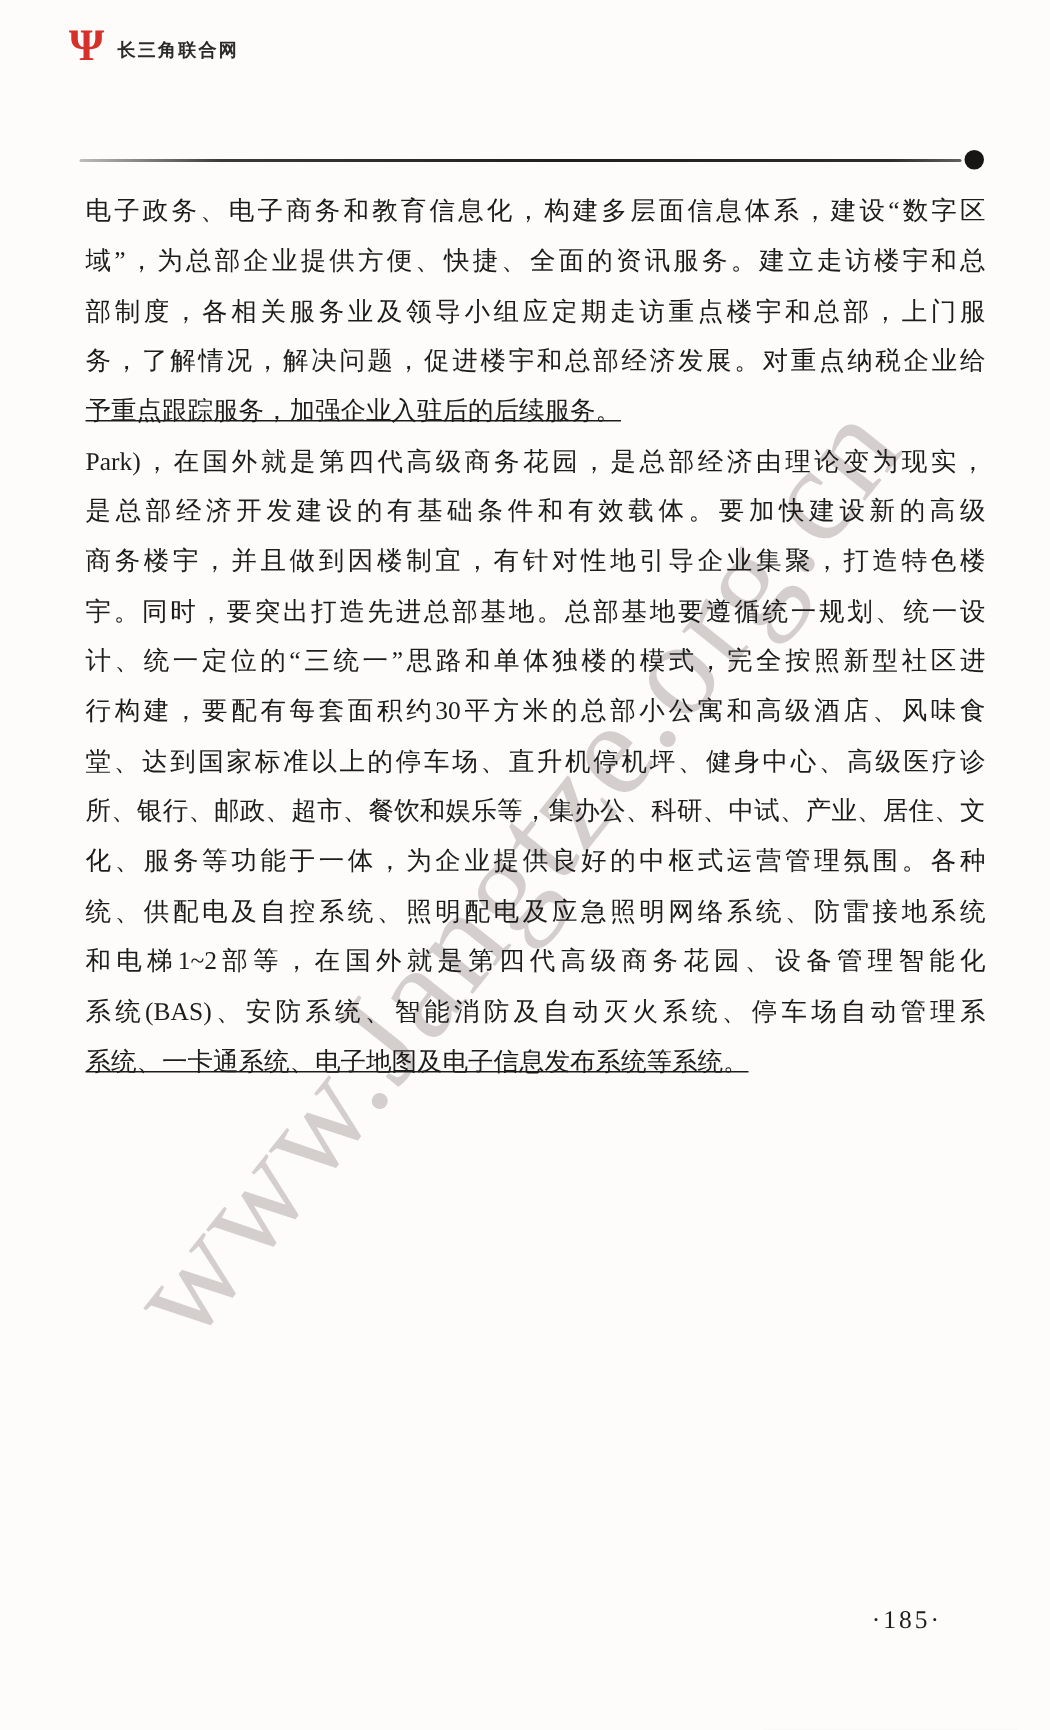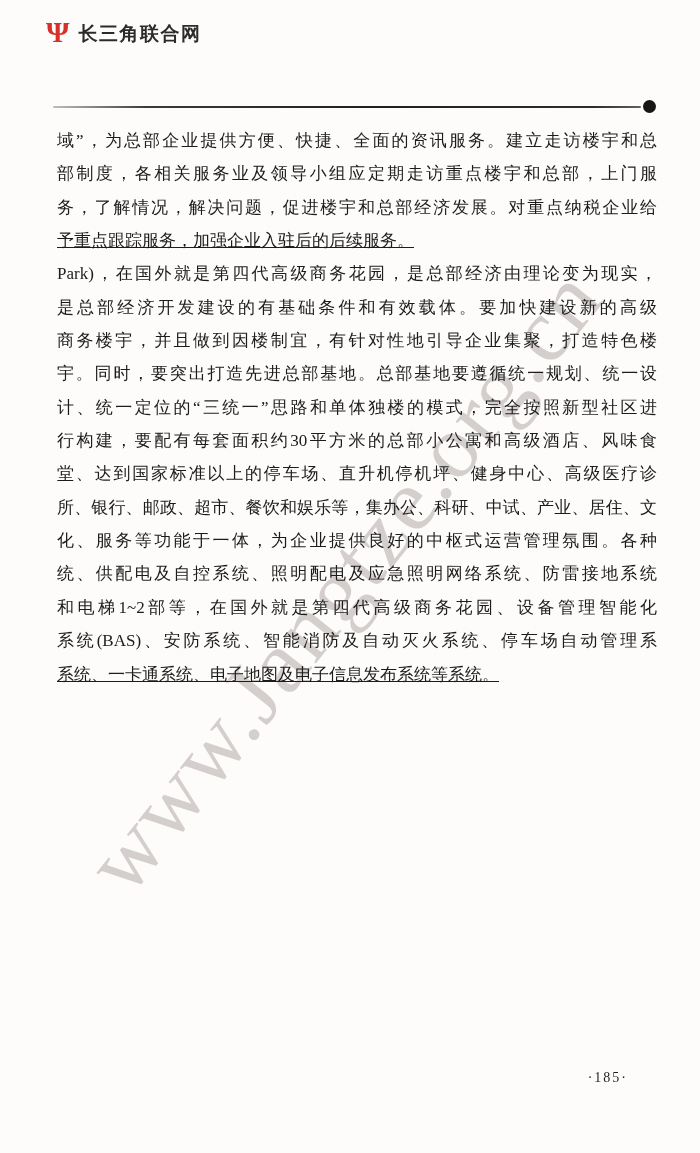--- a/index.html
+++ b/index.html
@@ -20,21 +20,21 @@
     display:flex;align-items:center;
   }
   .logo-glyph{
     font-family:"Liberation Serif","DejaVu Serif",serif;
     font-size:30px;line-height:1;font-weight:700;
     color:var(--logo_red,#d6302a);
   }
   .site-name{
     margin-left:9px;margin-top:5px;
     font-family:"Liberation Sans","DejaVu Sans",sans-serif;
-    font-size:19px;font-weight:700;letter-spacing:1.5px;
+    font-size:12px;font-weight:700;letter-spacing:1.5px;
     color:#2b2b2b;
   }
   
   .header-title{
     position:absolute;top:72px;right:72px;
     font-family:"Liberation Sans","DejaVu Sans",sans-serif;
     font-size:17px;font-weight:700;letter-spacing:1.5px;
     color:#0f0f0f;
   }
   .header-rule{
@@ -70,39 +70,40 @@
   .line.para-end{
     text-align-last:left;
     text-decoration:underline;
   }
   .line.indent{
     text-indent:35px;
   }
   
   .page-number{
     position:absolute;top:1070px;right:72px;
-    font-size:14px;letter-spacing:2px;color:#1f1f1f;
+    font-size:17px;letter-spacing:2px;color:#1f1f1f;
   }
 </style>
 </head>
 <body>
 
 <div class="page">
 
   <div class="brand">
     <span class="logo-glyph">Ψ</span>
     <span class="site-name">长三角联合网</span>
   </div>
 
   <div class="header-rule"></div>
   <div class="header-dot"></div>
 
   <div class="watermark">www.Jangtze.org.cn</div>
 
   <div class="page-body">
+    <div class="line">电子政务、电子商务和教育信息化，构建多层面信息体系，建设“数字区</div>
     <div class="line">域”，为总部企业提供方便、快捷、全面的资讯服务。建立走访楼宇和总</div>
     <div class="line">部制度，各相关服务业及领导小组应定期走访重点楼宇和总部，上门服</div>
     <div class="line">务，了解情况，解决问题，促进楼宇和总部经济发展。对重点纳税企业给</div>
     <div class="line para-end">予重点跟踪服务，加强企业入驻后的后续服务。</div>
 
     <div class="line">Park)，在国外就是第四代高级商务花园，是总部经济由理论变为现实，</div>
     <div class="line">是总部经济开发建设的有基础条件和有效载体。要加快建设新的高级</div>
     <div class="line">商务楼宇，并且做到因楼制宜，有针对性地引导企业集聚，打造特色楼</div>
     <div class="line">宇。同时，要突出打造先进总部基地。总部基地要遵循统一规划、统一设</div>
     <div class="line">计、统一定位的“三统一”思路和单体独楼的模式，完全按照新型社区进</div>

